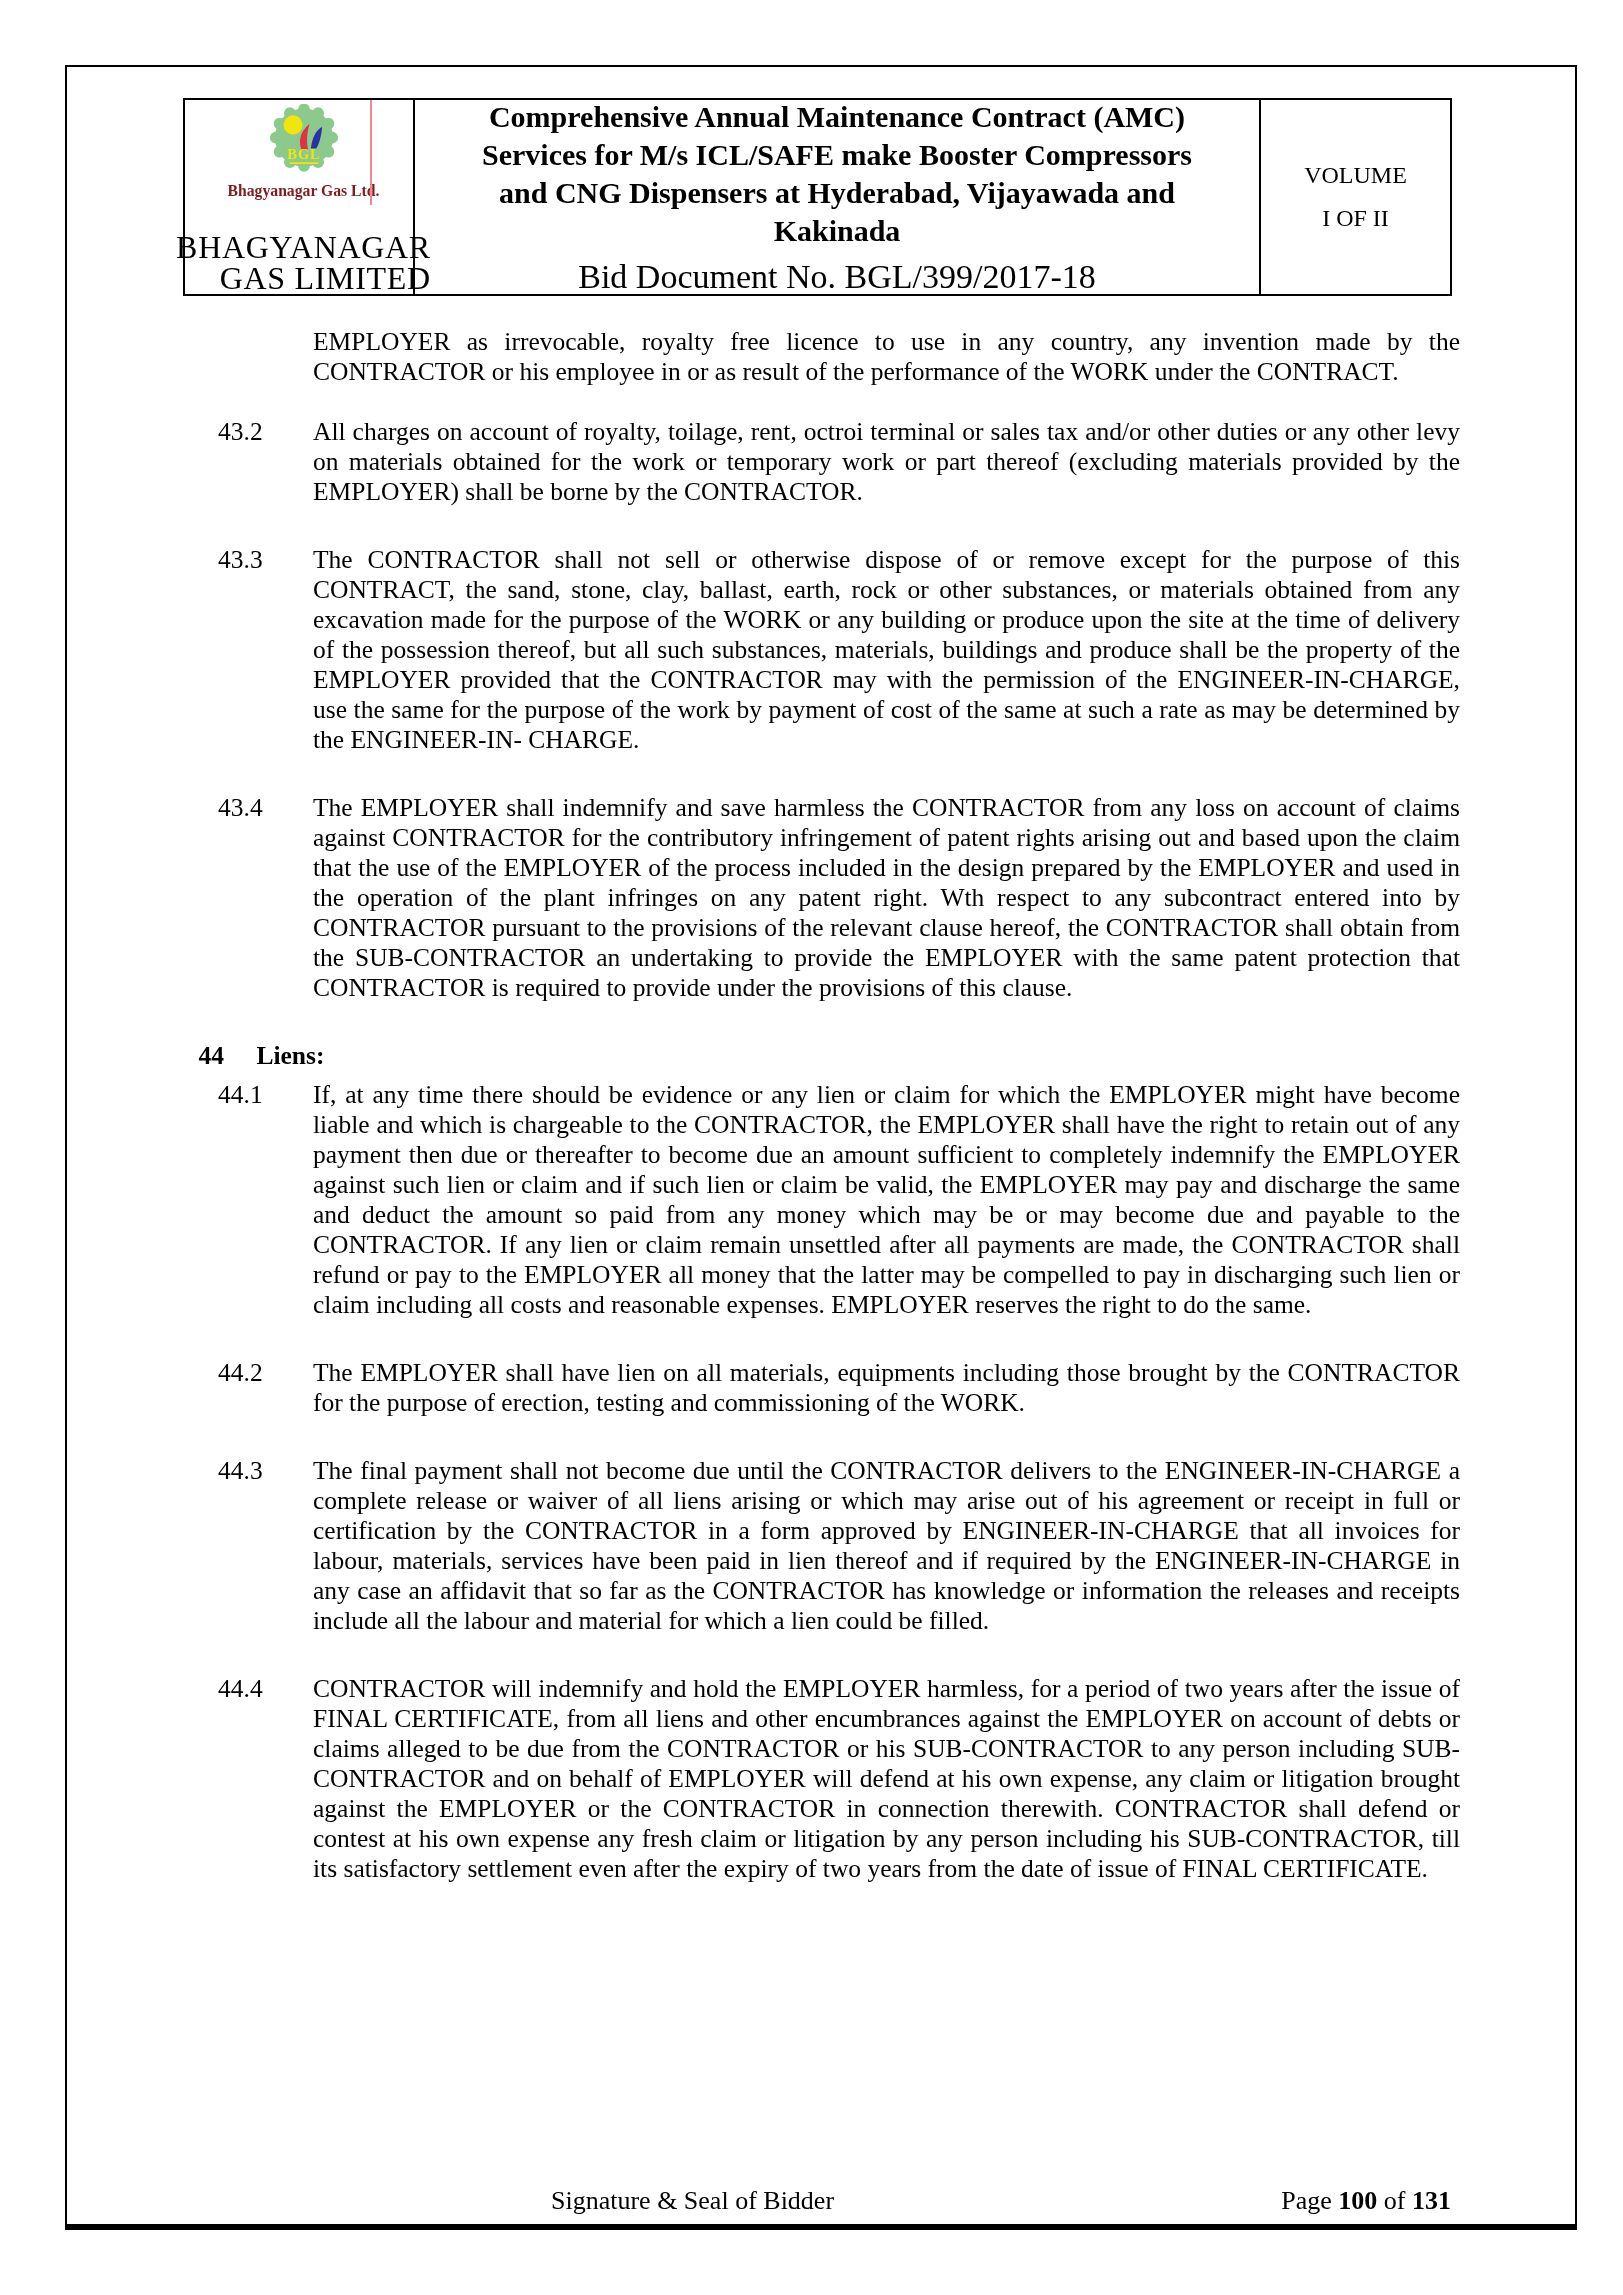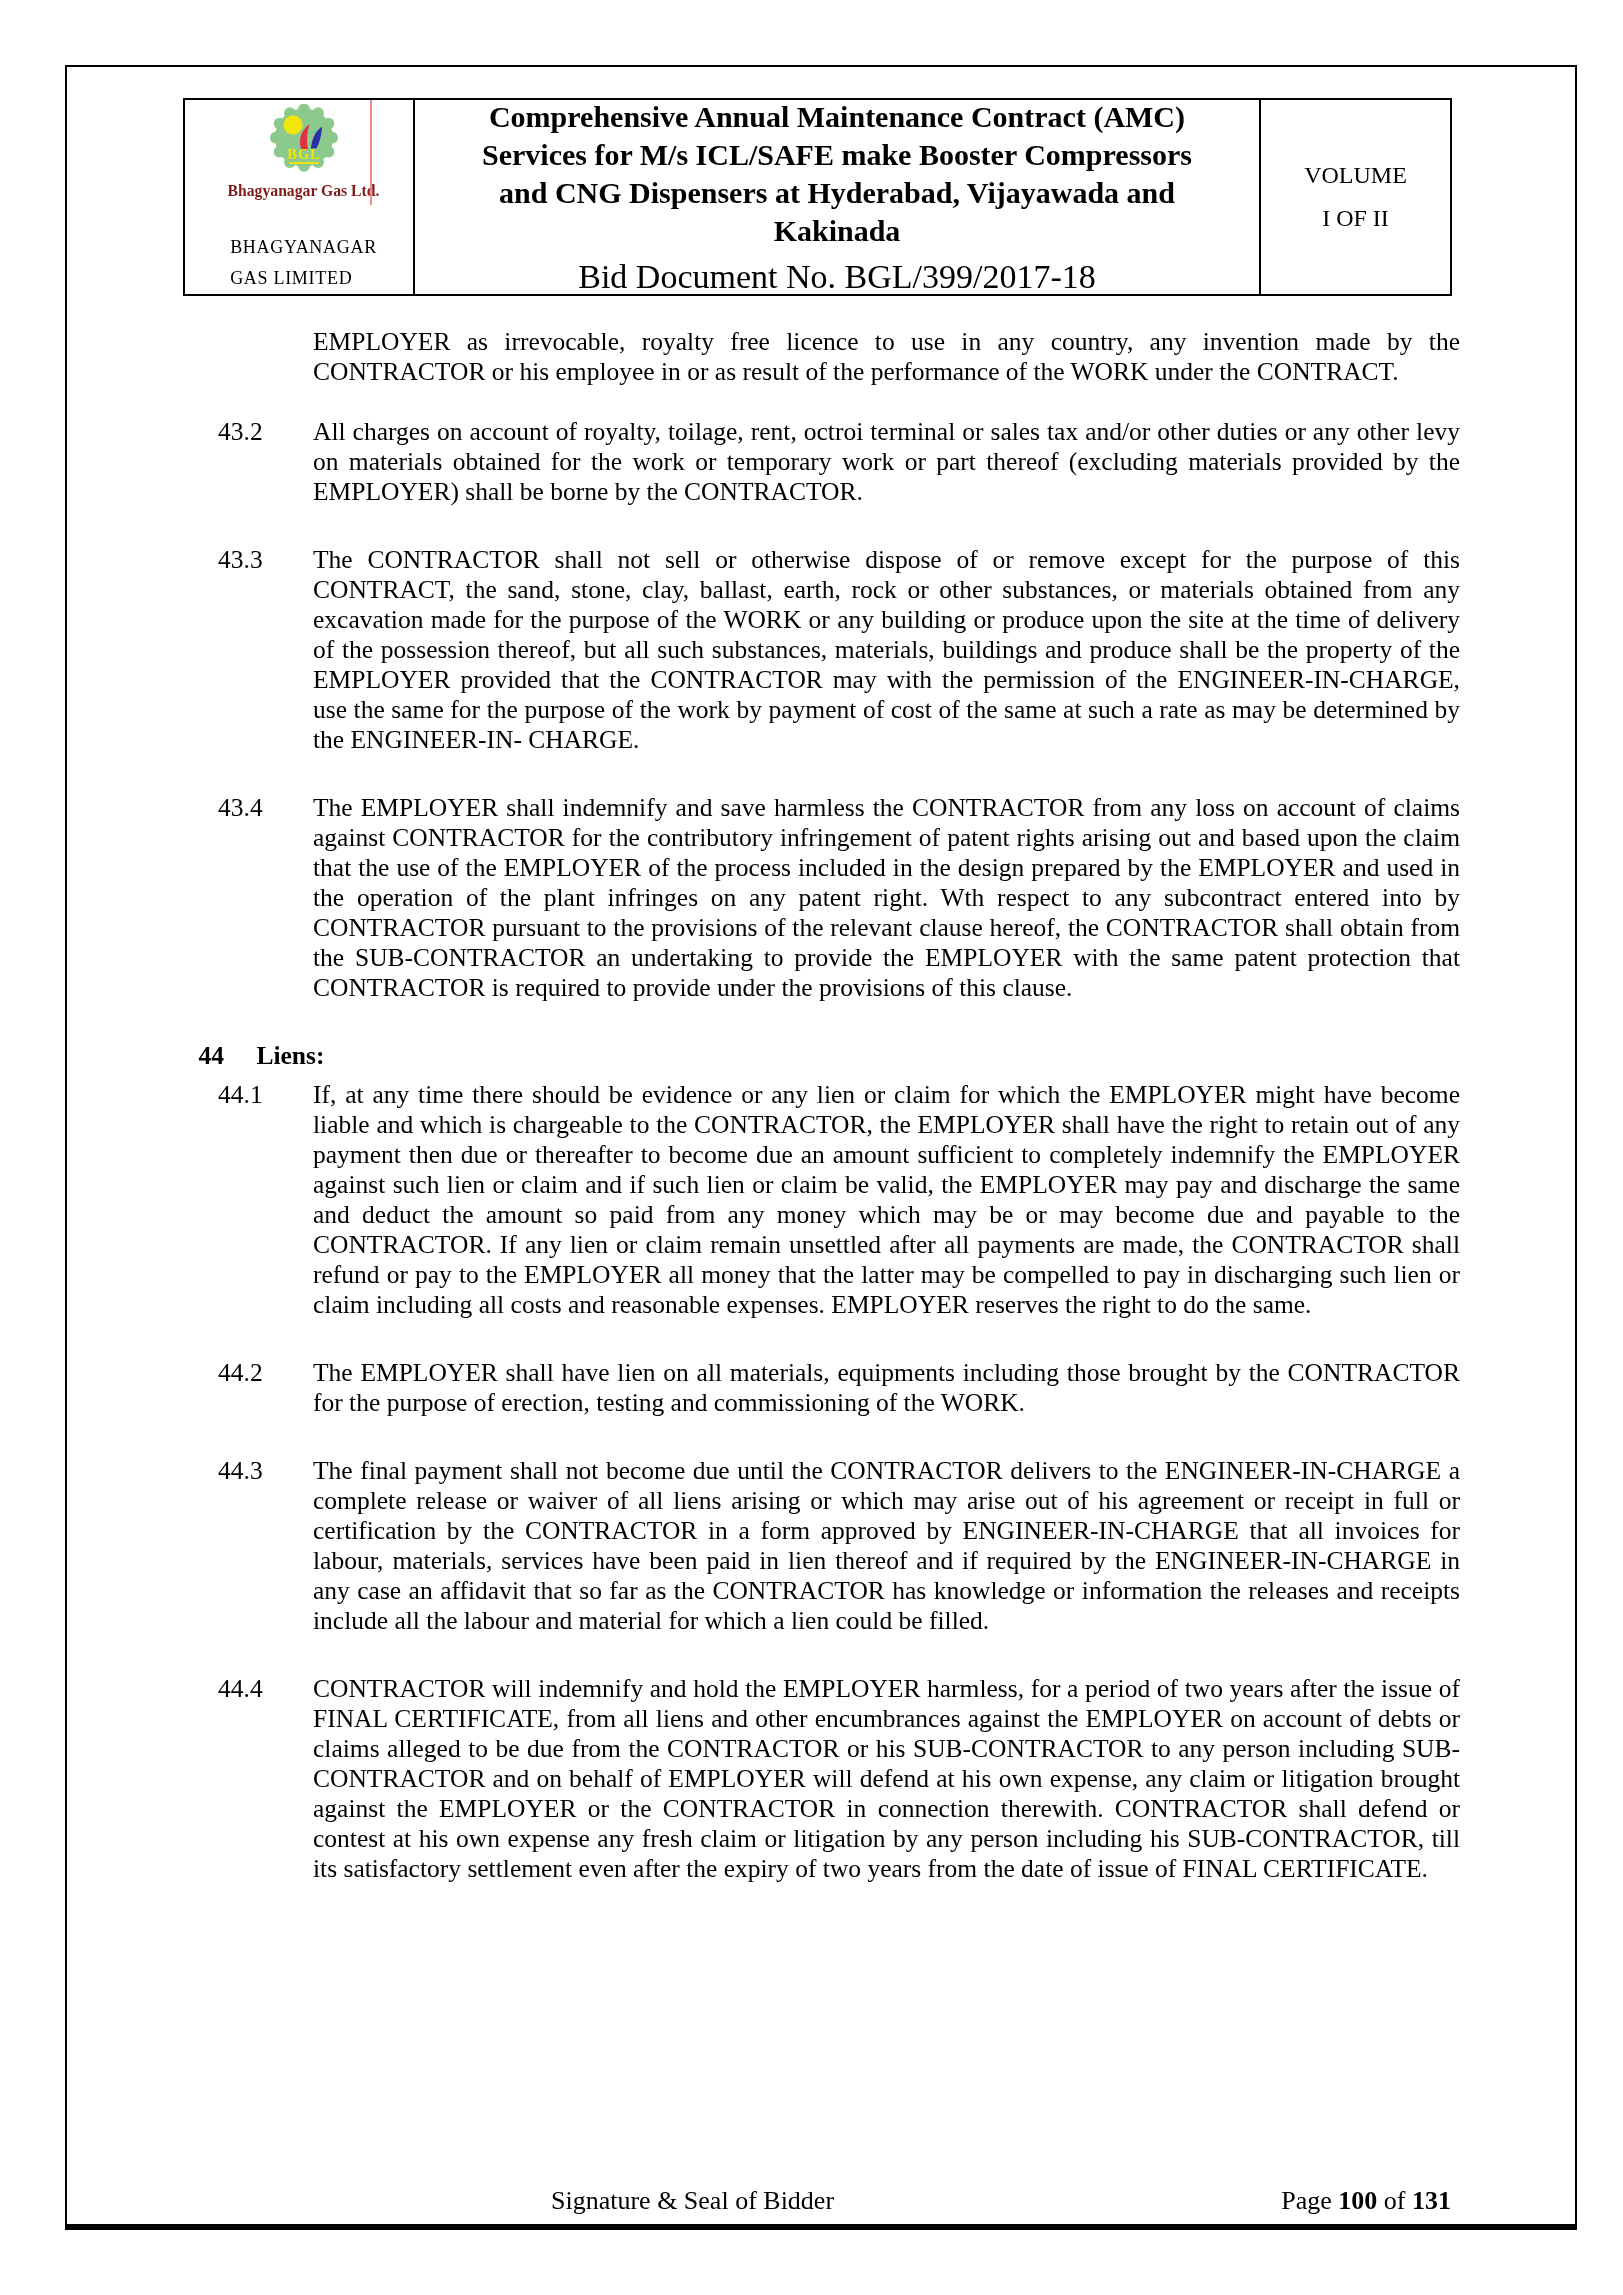--- a/index.html
+++ b/index.html
@@ -43,22 +43,22 @@
   }
   .logo-caption {
     font-size: 15.7px; font-weight: bold;
     color: #7f1d1d;
     letter-spacing: 0px;
     margin-top: -2.6px;
     white-space: nowrap;
   }
   .company-name {
     margin-top: 24px;
-    font-size: 18px; line-height: 31px;
-    text-align: left;
+    font-size: 32px; line-height: 31px;
+    text-align: right;
     letter-spacing: 0.7px;
   }
   .title-cell {
     width: 848px;
     border-left: 2.6px solid #000;
     border-right: 2.6px solid #000;
     display: flex; flex-direction: column; justify-content: center;
     text-align: center;
     padding: 2.6px 11.8px;
   }

